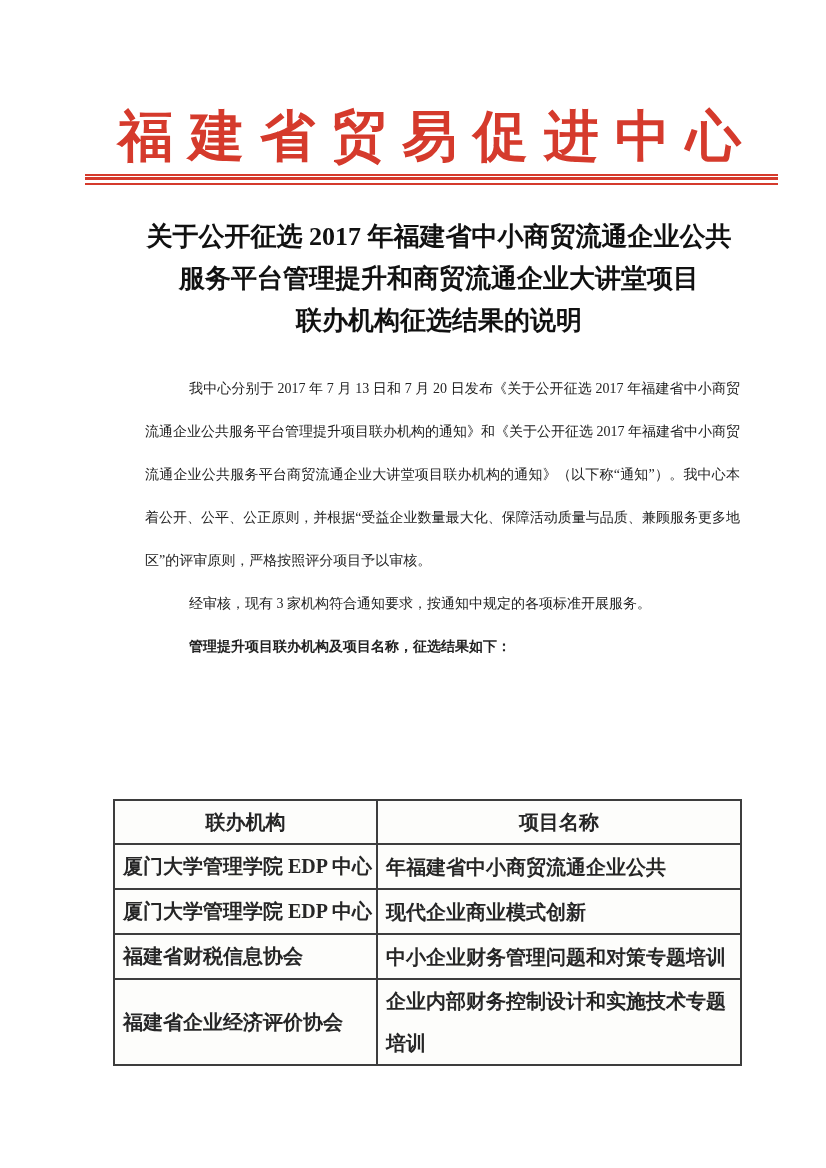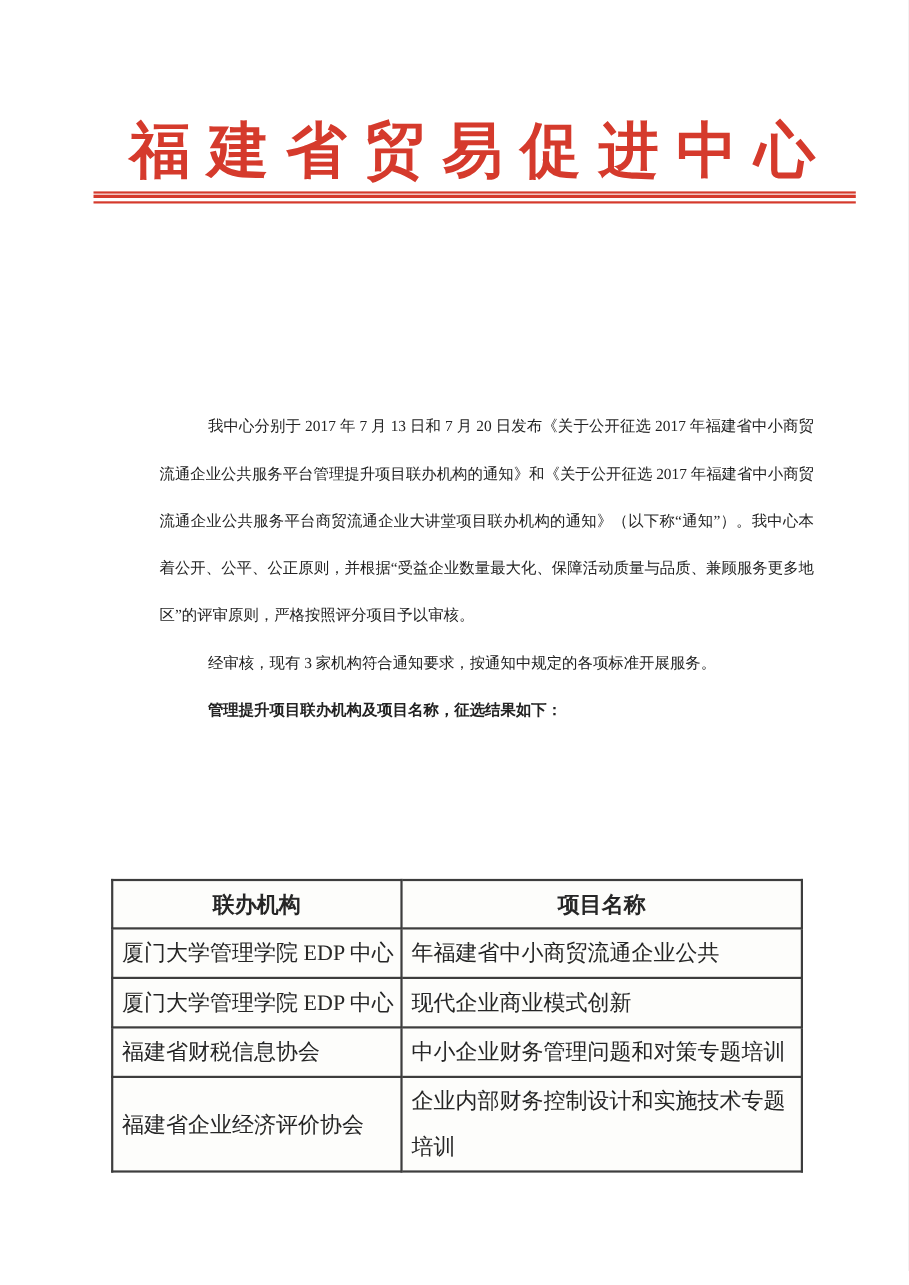--- a/index.html
+++ b/index.html
@@ -54,52 +54,58 @@
     line-height: 43px;
     text-align: justify;
     color: #222;
   }
   .body-text p { margin: 0; text-indent: 44px; }
   .table-intro { font-weight: bold; }
 
   
   .results-table {
     position: absolute;
-    left: 101px;
+    left: 113px;
     top: 799px;
     width: 558px;
     border-collapse: collapse;
     table-layout: fixed;
     font-size: 20px;
     color: #262626;
   }
   .results-table th, .results-table td {
     border: 2px solid #3d3d3d;
     padding: 0 8px;
     background: #fdfdfb;
+    font-weight: bold;
   }
   .results-table th { font-weight: bold; text-align: center; height: 42px; }
   .col-org   { width: 263px; }
   .col-proj  { width: 364px; }
   .results-table td { text-align: left; vertical-align: middle; }
   tr.r-normal td { height: 43px; }
   tr.r-tall td { height: 84px; margin-left: 16px; }
   td.org-cell { white-space: nowrap; }
   td.proj-cell { white-space: pre-line; line-height: 42px; }
 </style>
 </head>
 <body>
 
 <div class="page">
 
   <div class="org-name">福建省贸易促进中心</div>
   <div class="rule rule-1"></div>
   <div class="rule rule-2"></div>
   <div class="rule rule-3"></div>
 
+  <div class="doc-title">
+    <div>关于公开征选 2017 年福建省中小商贸流通企业公共</div>
+    <div>服务平台管理提升和商贸流通企业大讲堂项目</div>
+    <div>联办机构征选结果的说明</div>
+  </div>
 
   <div class="body-text">
     <p>我中心分别于 2017 年 7 月 13 日和 7 月 20 日发布《关于公开征选 2017 年福建省中小商贸流通企业公共服务平台管理提升项目联办机构的通知》和《关于公开征选 2017 年福建省中小商贸流通企业公共服务平台商贸流通企业大讲堂项目联办机构的通知》（以下称“通知”）。我中心本着公开、公平、公正原则，并根据“受益企业数量最大化、保障活动质量与品质、兼顾服务更多地区”的评审原则，严格按照评分项目予以审核。</p>
     <p>经审核，现有 3 家机构符合通知要求，按通知中规定的各项标准开展服务。</p>
     <p class="table-intro">管理提升项目联办机构及项目名称，征选结果如下：</p>
   </div>
 
   <table class="results-table">
     <colgroup>
       <col class="col-org">

